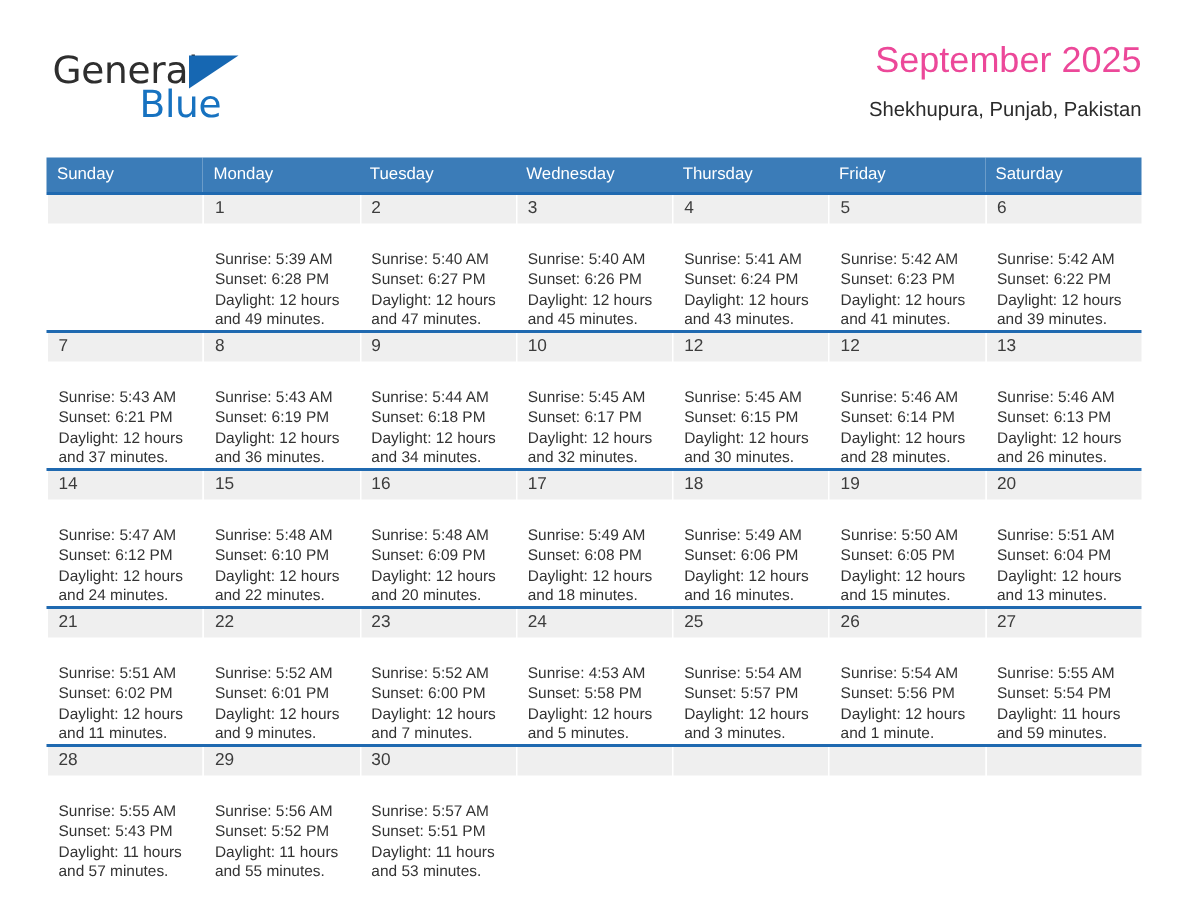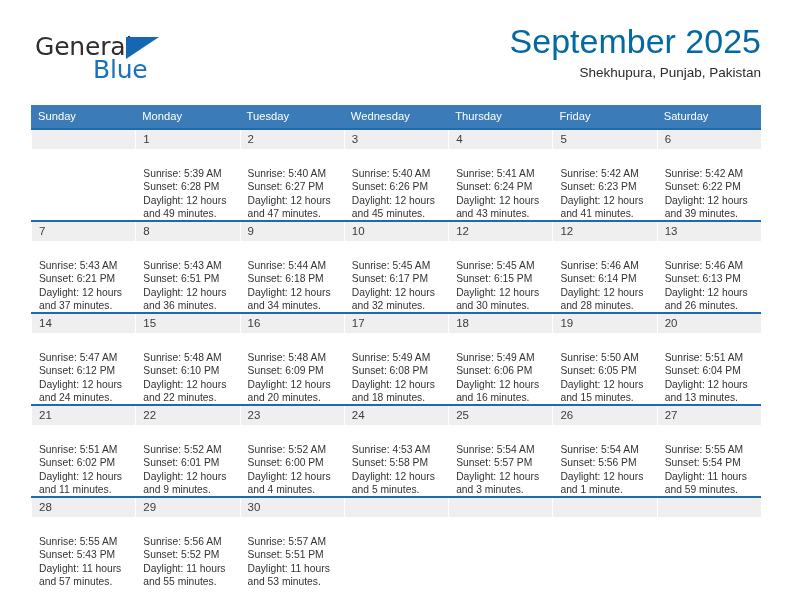--- a/index.html
+++ b/index.html
@@ -67,23 +67,23 @@
     text-align: right;
   }
 
   .title-block {
     position: absolute;
     right: 0;
     top: 0;
     text-align: right;
   }
   .cal-title {
-    font-size: 34px;
+    font-size: 24px;
     font-weight: 400;
-    color: #0369a1;
+    color: #ec4899;
     line-height: 34px;
     white-space: nowrap;
   }
   .cal-subtitle {
     font-size: 13.5px;
     font-weight: 400;
     color: #2b2b2b;
     line-height: 22px;
     margin-top: 4px;
     white-space: nowrap;
@@ -277,21 +277,21 @@
                 <div>Daylight: 12 hours</div>
                 <div>and 37 minutes.</div>
               </div>
             </div>
           </td>
           <td>
             <div class="cell">
               <div class="daynum">8</div>
               <div class="details">
                 <div>Sunrise: 5:43 AM</div>
-                <div>Sunset: 6:51 PM</div>
+                <div>Sunset: 6:19 PM</div>
                 <div>Daylight: 12 hours</div>
                 <div>and 36 minutes.</div>
               </div>
             </div>
           </td>
           <td>
             <div class="cell">
               <div class="daynum">9</div>
               <div class="details">
                 <div>Sunrise: 5:44 AM</div>
@@ -454,21 +454,21 @@
               </div>
             </div>
           </td>
           <td>
             <div class="cell">
               <div class="daynum">23</div>
               <div class="details">
                 <div>Sunrise: 5:52 AM</div>
                 <div>Sunset: 6:00 PM</div>
                 <div>Daylight: 12 hours</div>
-                <div>and 4 minutes.</div>
+                <div>and 7 minutes.</div>
               </div>
             </div>
           </td>
           <td>
             <div class="cell">
               <div class="daynum">24</div>
               <div class="details">
                 <div>Sunrise: 4:53 AM</div>
                 <div>Sunset: 5:58 PM</div>
                 <div>Daylight: 12 hours</div>

